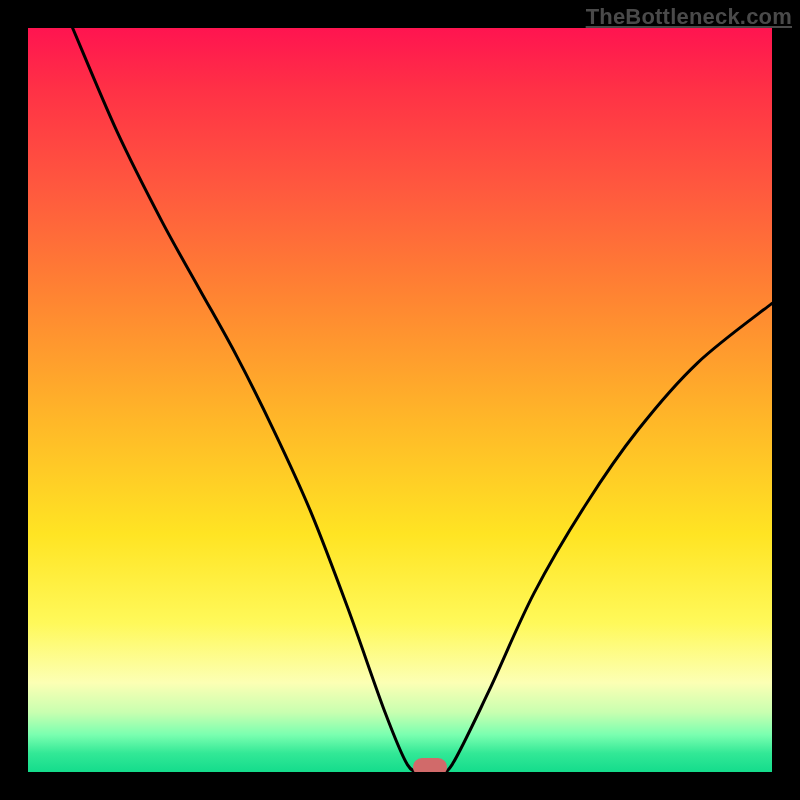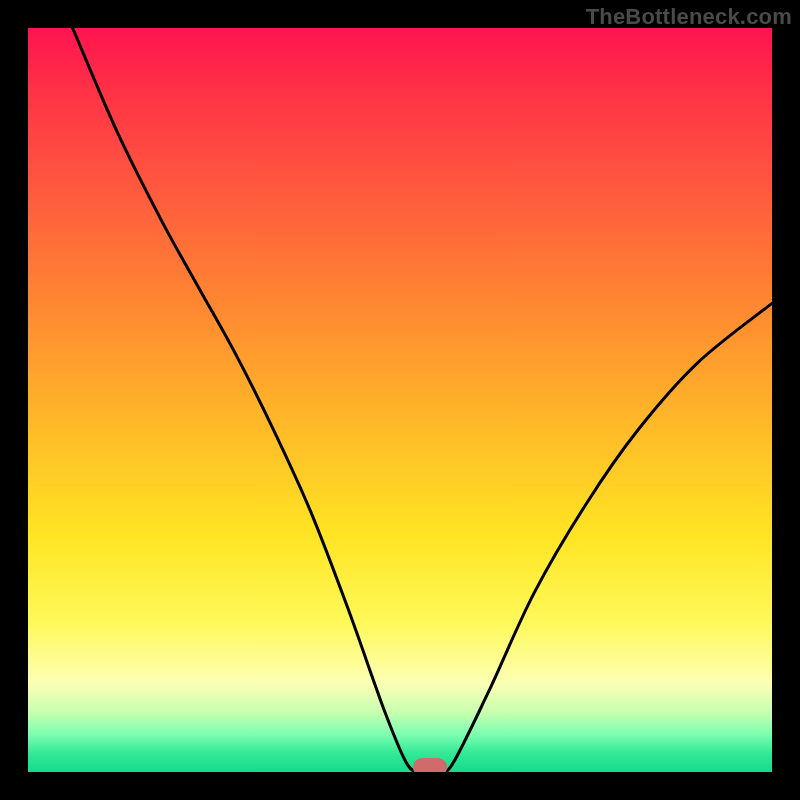--- a/index.html
+++ b/index.html
@@ -19,20 +19,21 @@
   }
   .watermark {
     position: absolute;
     top: 4px;
     right: 8px;
     color: #4a4a4a;
     font-size: 22px;
     font-weight: 600;
     letter-spacing: 0.2px;
     z-index: 10;
+    text-decoration: underline;
   }
   .plot-area {
     position: absolute;
     left: 28px;
     top: 28px;
     width: 744px;
     height: 744px;
     overflow: hidden;
   }
   .gradient-bg {

